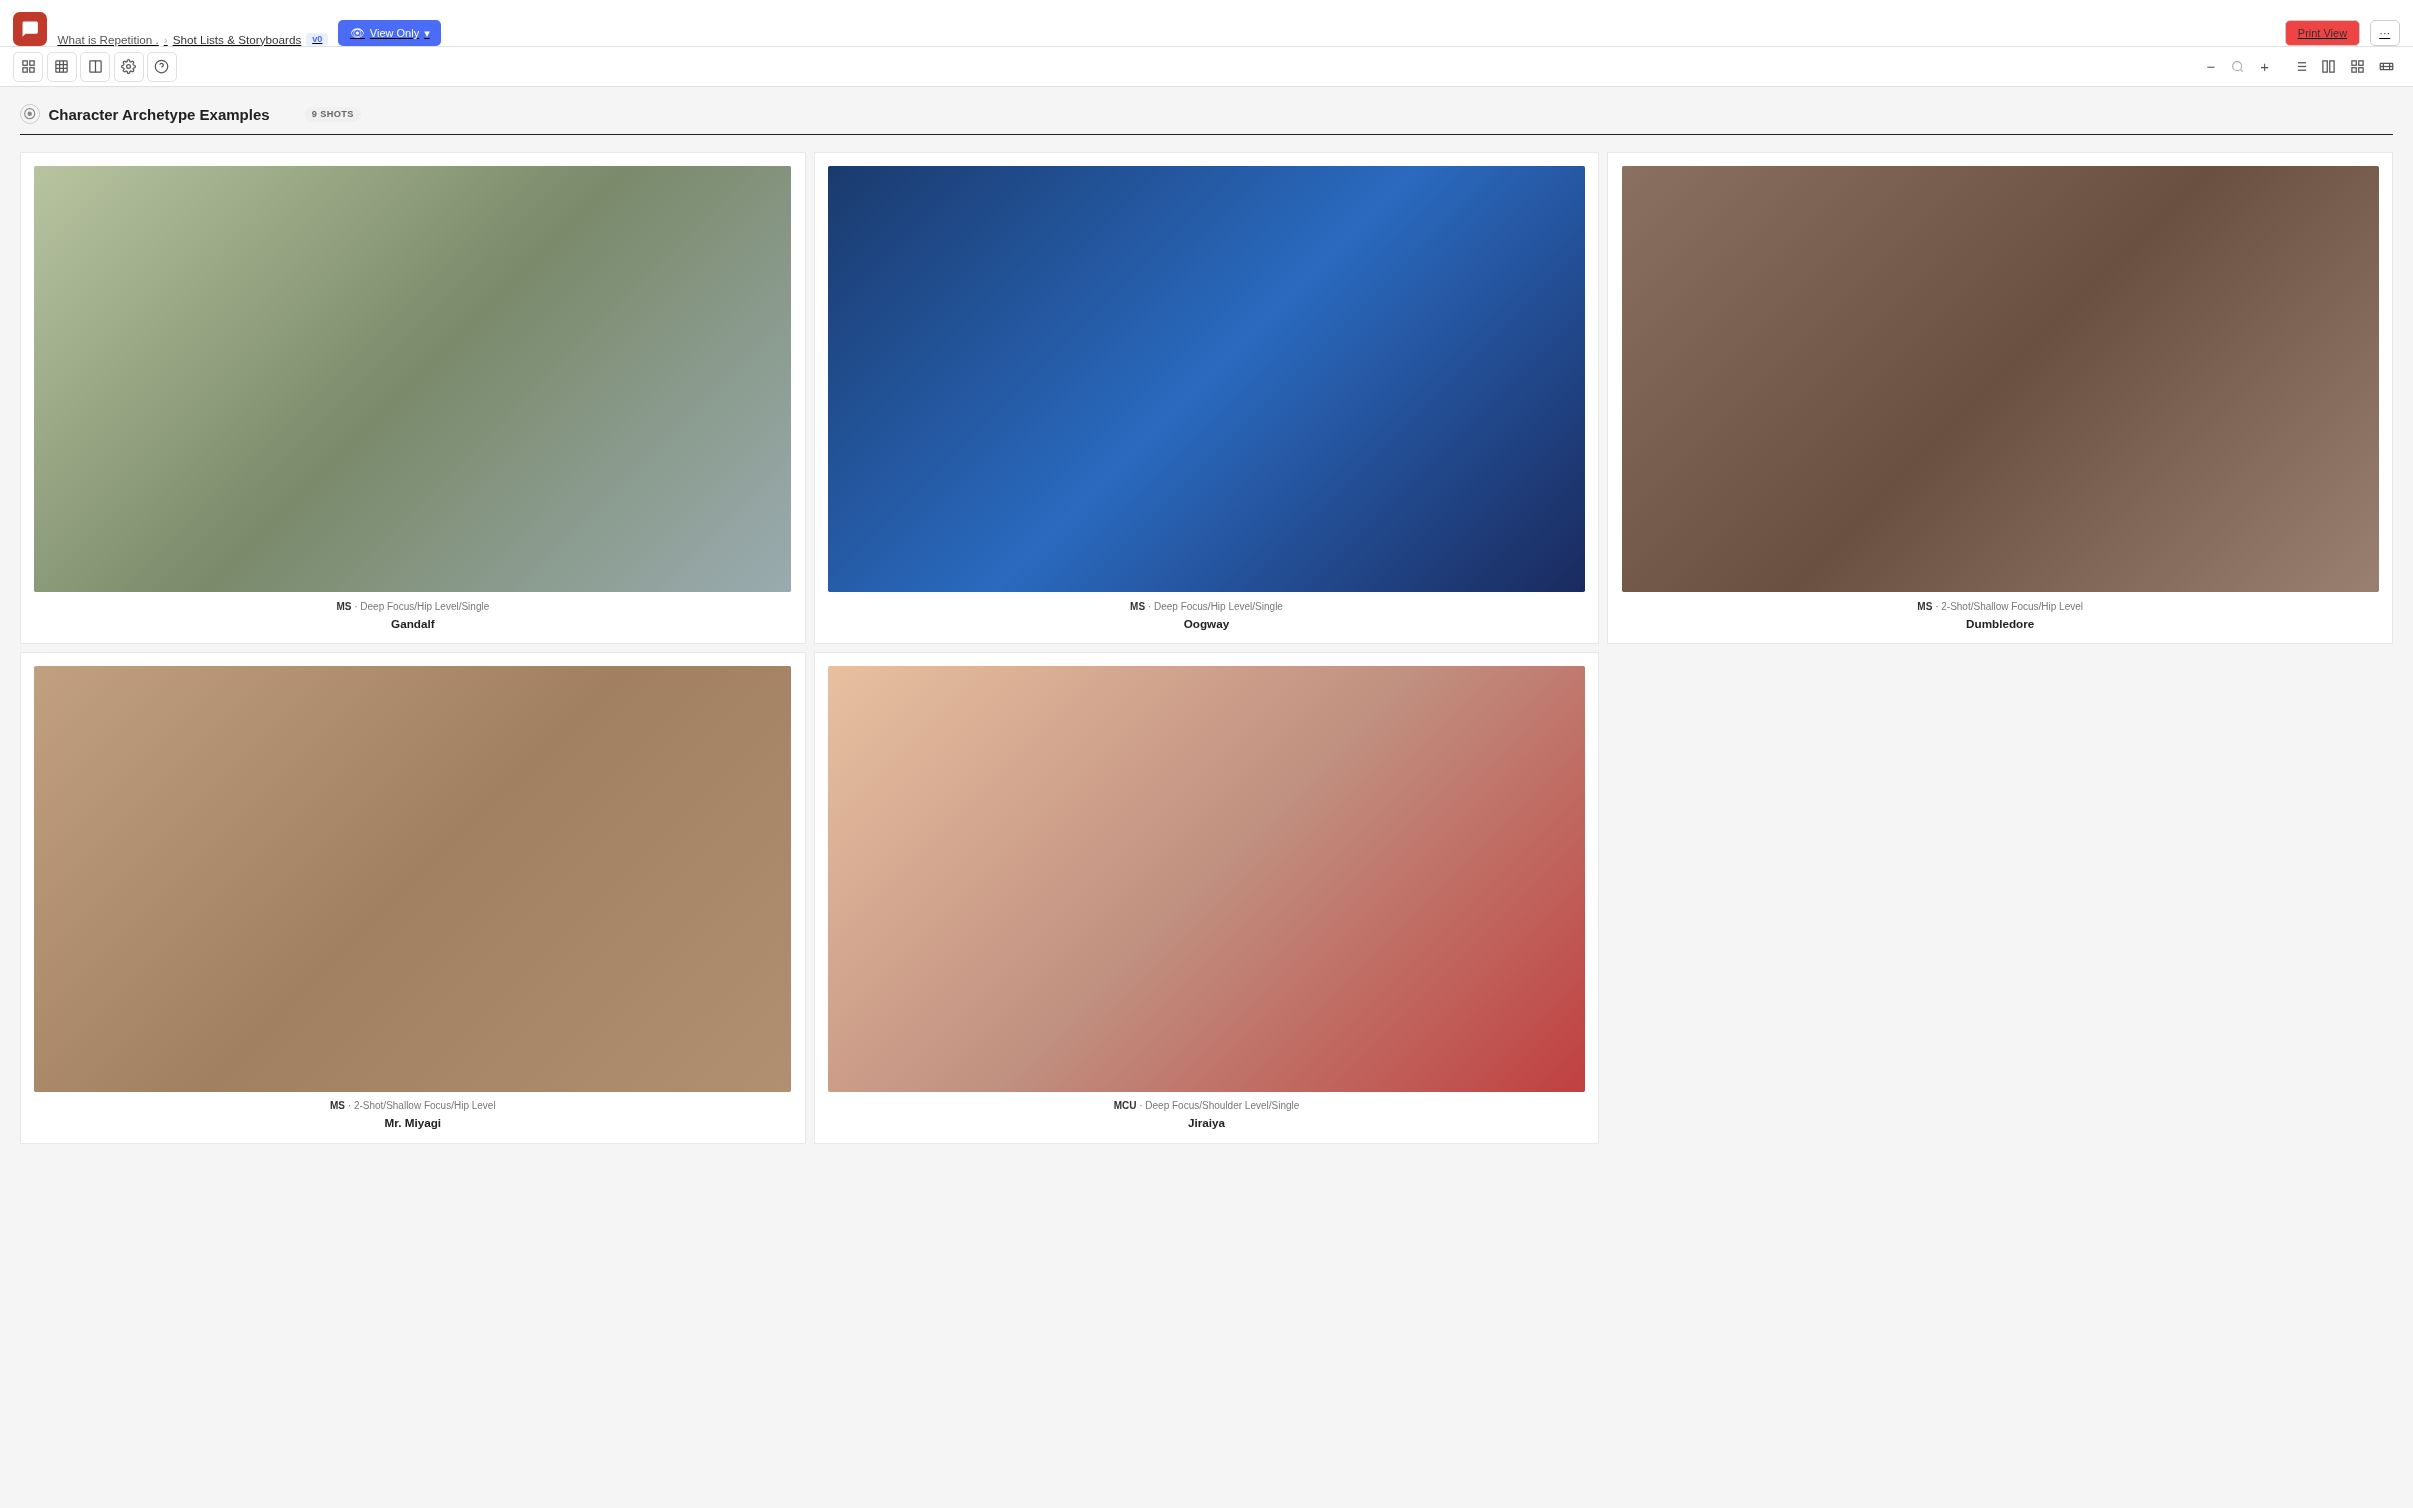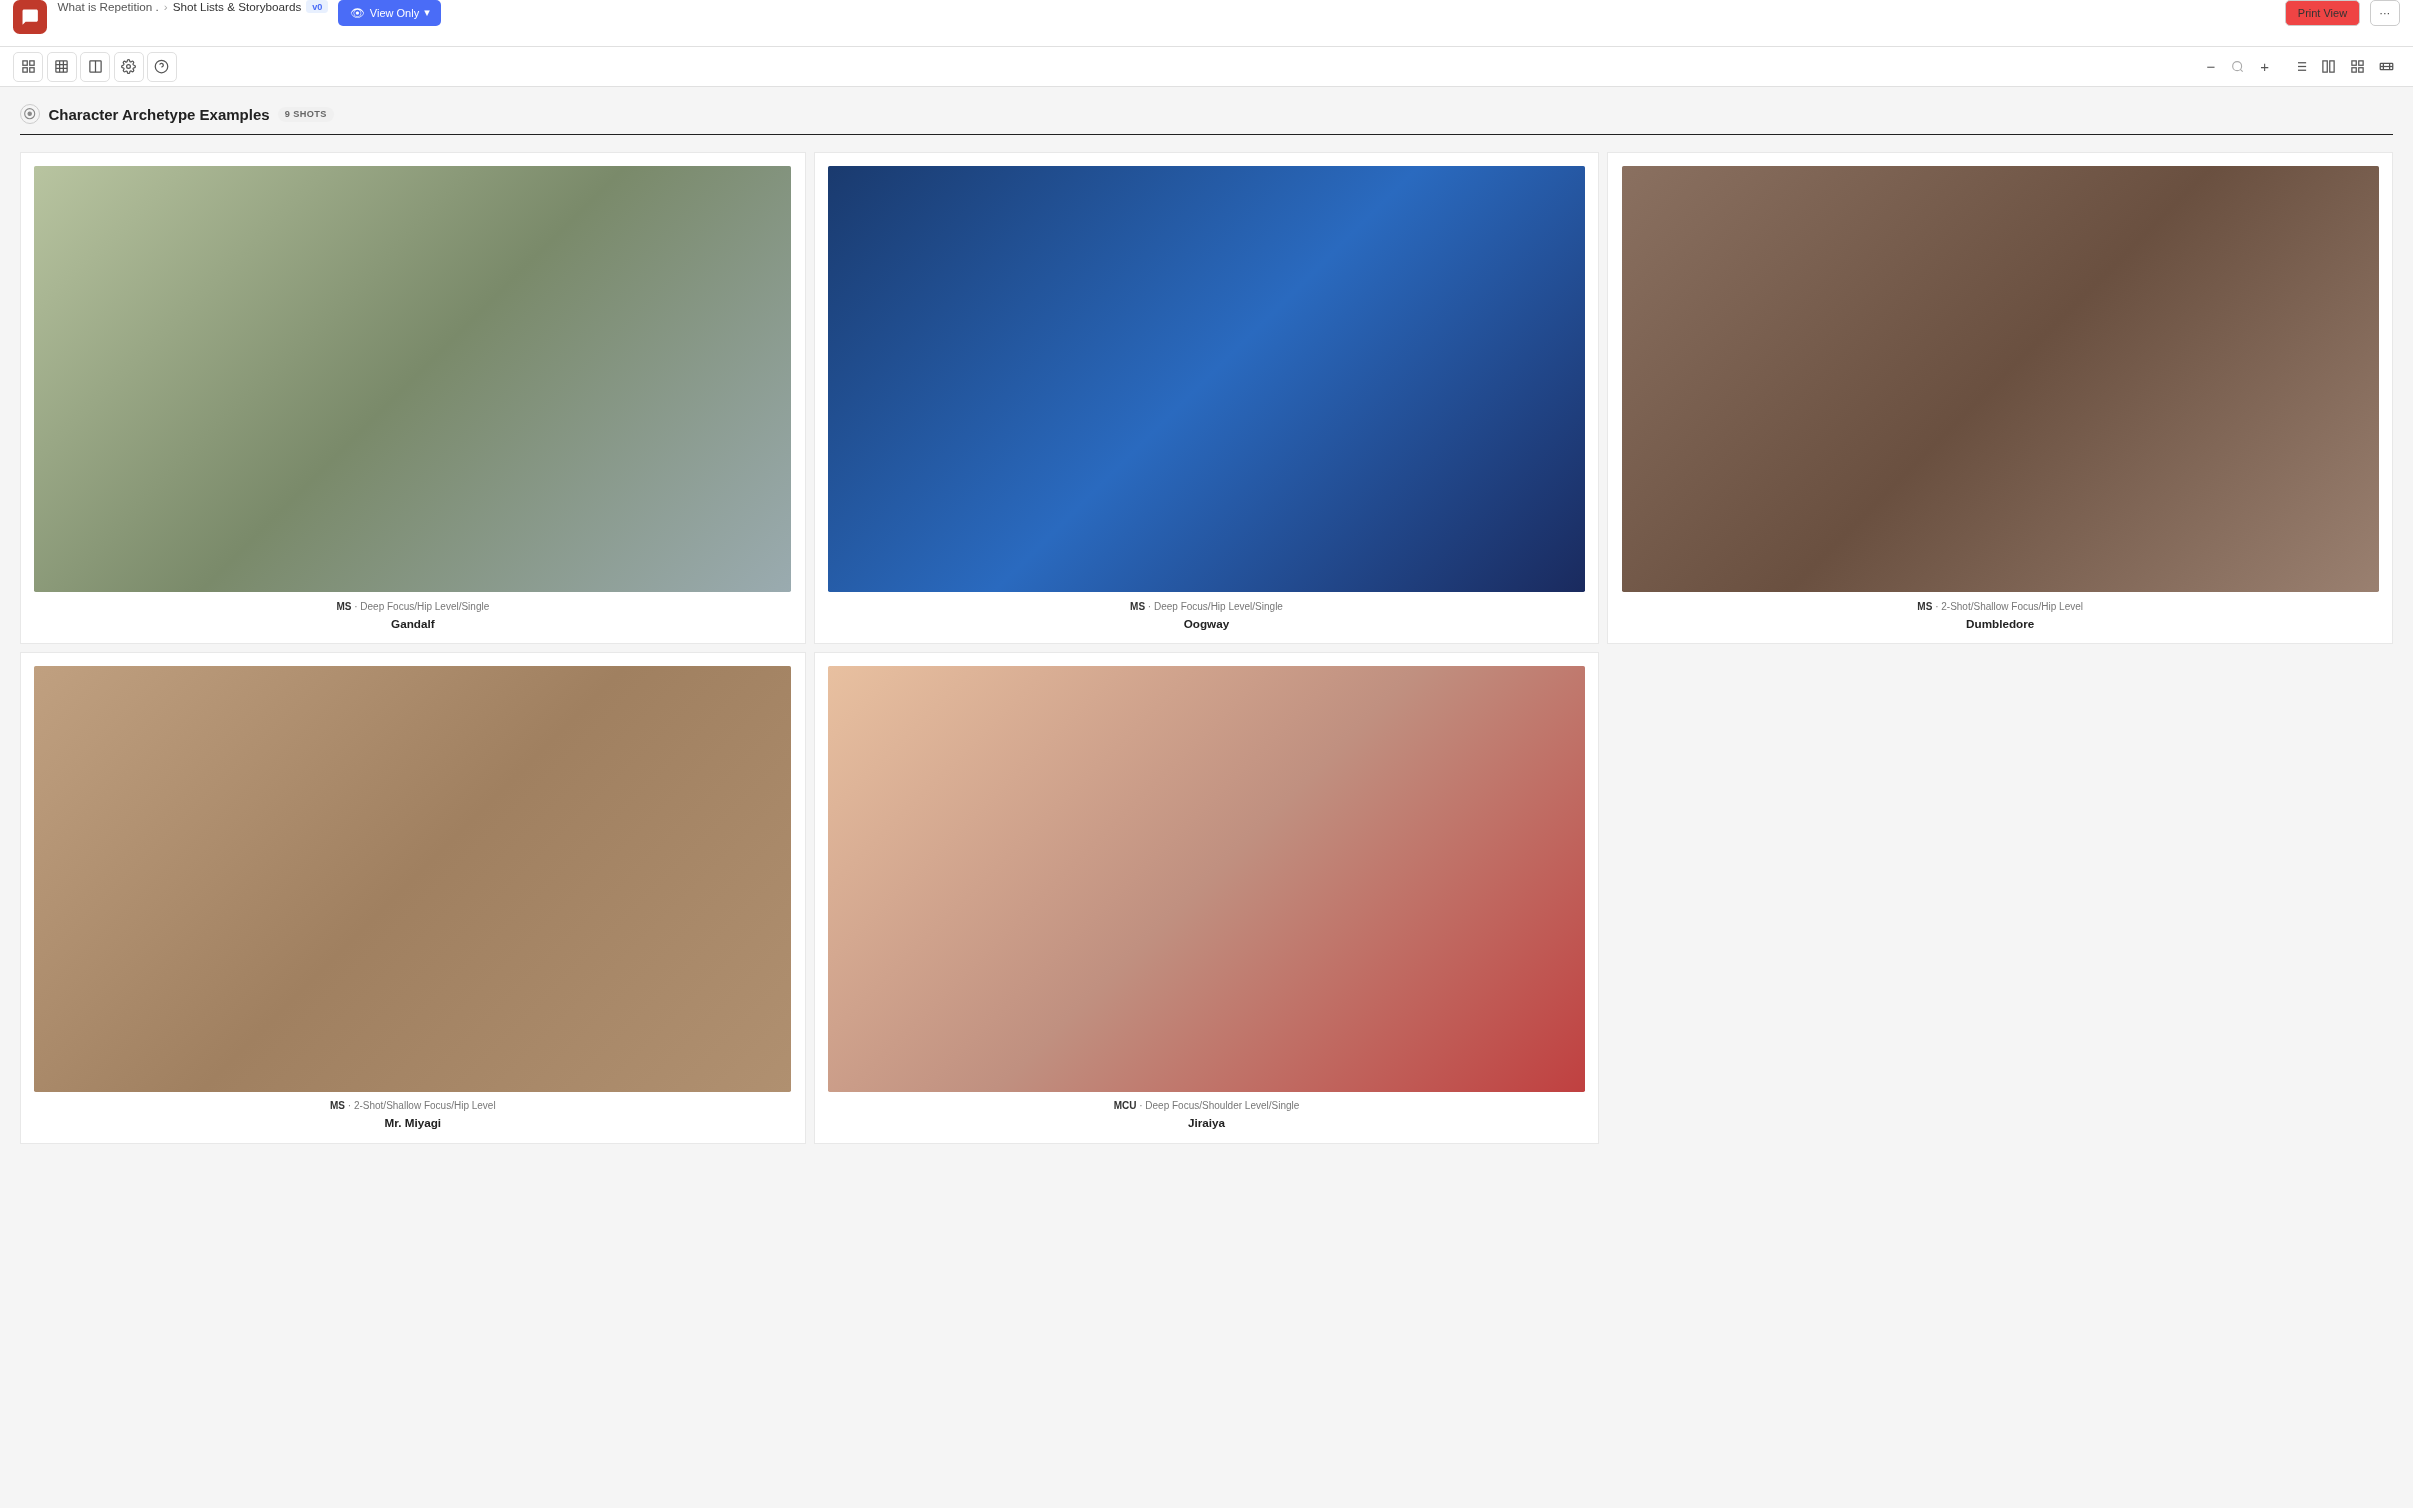--- a/index.html
+++ b/index.html
@@ -1,29 +1,30 @@
 <!DOCTYPE html>
 <html style="font-size:13.4px"><head>
   <meta charset="utf-8">
   <style>
     * { box-sizing: border-box; margin: 0; padding: 0; }
     body { font-family: -apple-system, BlinkMacSystemFont, 'Segoe UI', sans-serif; background: #f5f5f5; overflow-x: hidden; }
 
     
     .top-nav {
       display: flex;
-      align-items: flex-start;
+      align-items: flex-end;
       background: #fff;
       border-bottom: 0.8px solid #e0e0e0;
       height: 47px;
       padding: 0 13.4px;
       gap: 10px;
       position: sticky;
       top: 0;
       z-index: 100;
+      text-decoration: underline;
     }
     .app-icon {
       width: 34px; height: 34px;
       background: #c0392b;
       border-radius: 6.7px;
       display: flex; align-items: center; justify-content: center;
       flex-shrink: 0;
     }
     .app-icon svg { color: #fff; }
     .breadcrumb {
@@ -143,20 +144,21 @@
       text-align: right;
     }
     .shots-badge {
       background: #f0f0f0;
       color: #666;
       font-size: 9.2px;
       font-weight: 600;
       padding: 2.5px 6.7px;
       border-radius: 8.4px;
       letter-spacing: 0.4px;
+      margin-left: 27px;
     }
     .scene-divider {
       border: none;
       border-top: 1.7px solid #222;
       margin-bottom: 17px;
     }
 
     
     .shots-grid {
       display: grid;

